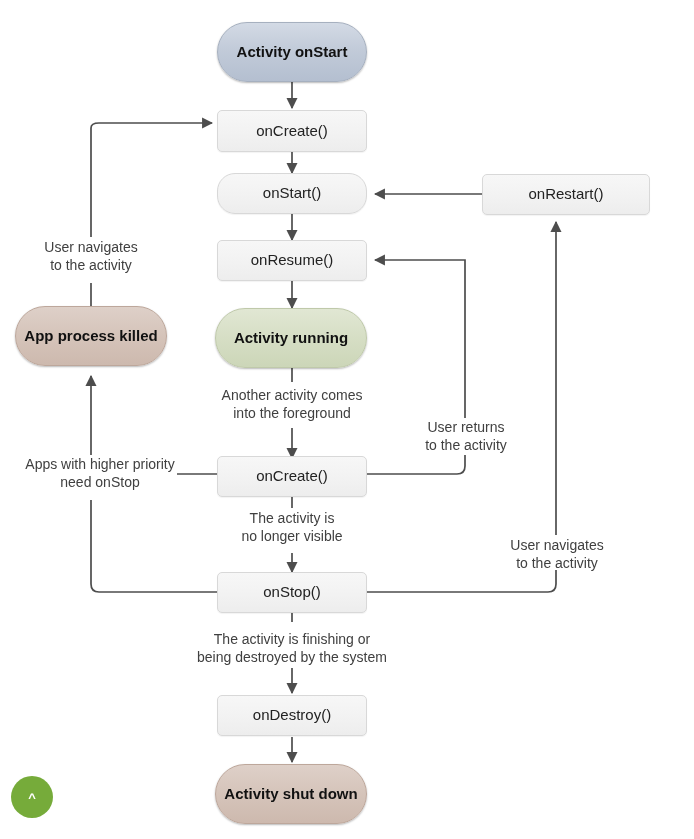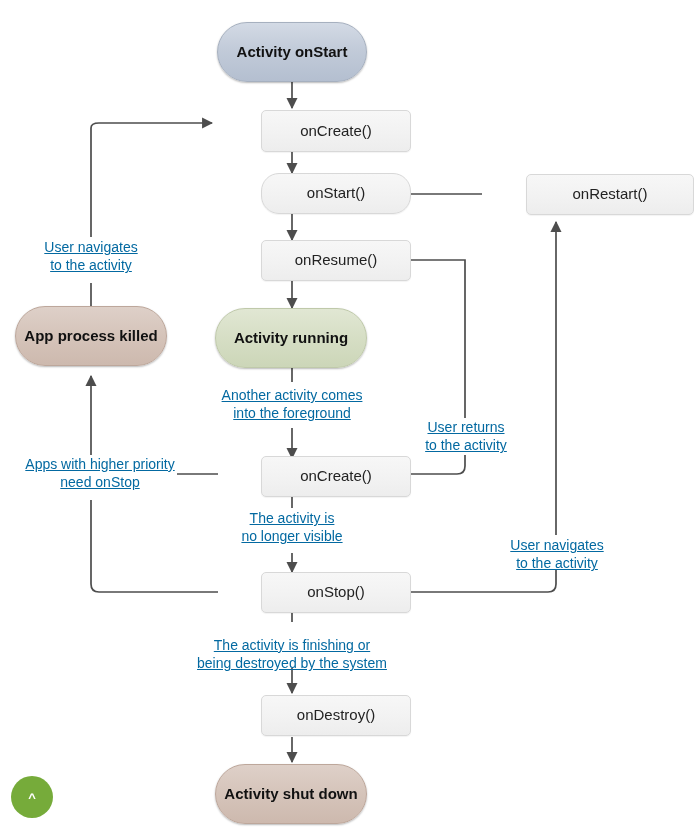--- a/index.html
+++ b/index.html
@@ -36,21 +36,20 @@
   }
 
   
   .method {
     border: 1px solid #d8d8d8;
     border-radius: 5px;
     background: linear-gradient(to bottom, #f7f7f7 0%, #f2f2f2 55%, #ededed 100%);
     color: #222222;
     font-size: 15px;
     box-shadow: 0 1px 1px rgba(0,0,0,0.05);
-    margin-left: 44px;
   }
 
   
   .state {
     border-radius: 30px;
     font-size: 15px;
     font-weight: bold;
     color: #111111;
     box-shadow: 0 1px 2px rgba(0,0,0,0.28);
   }
@@ -62,26 +61,25 @@
     background: linear-gradient(to bottom, #e1e7d3 0%, #d7dfc6 45%, #ccd6b8 100%);
     border: 1px solid #bfc9aa;
   }
   .state-rose {
     background: linear-gradient(to bottom, #ded0c8 0%, #d6c5bb 45%, #cdb9ae 100%);
     border: 1px solid #bda79b;
   }
 
   .edge-label {
     position: absolute;
-    color: #0369a1;
+    color: #404040;
     font-size: 14px;
     line-height: 1.32;
     text-align: center;
     white-space: pre-line;
-    text-decoration: underline;
   }
 
   .scroll-top {
     position: absolute;
     width: 42px;
     height: 42px;
     border-radius: 50%;
     background: #76ab3a;
     color: #ffffff;
     display: flex;
@@ -179,20 +177,20 @@
 
   <div class="edge-label" style="left:4px; top:455px; width:192px;">Apps with higher priority
 need onStop</div>
 
   <div class="edge-label" style="left:212px; top:509px; width:160px;">The activity is
 no longer visible</div>
 
   <div class="edge-label" style="left:487px; top:536px; width:140px;">User navigates
 to the activity</div>
 
-  <div class="edge-label" style="left:172px; top:630px; width:240px;margin-top:6px;">The activity is finishing or
+  <div class="edge-label" style="left:172px; top:630px; width:240px;">The activity is finishing or
 being destroyed by the system</div>
 
   <div class="scroll-top" style="left:11px; top:776px;">
     <span>^</span>
   </div>
 
 </div>
 
 </body></html>

